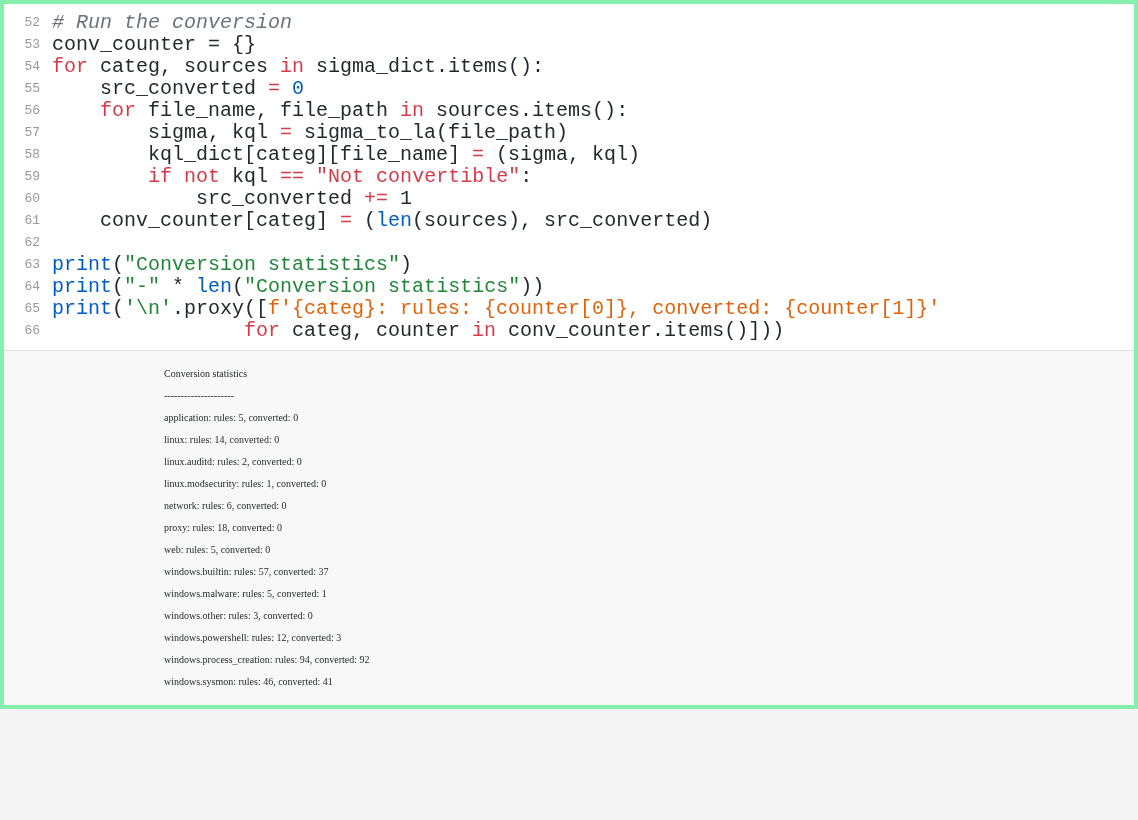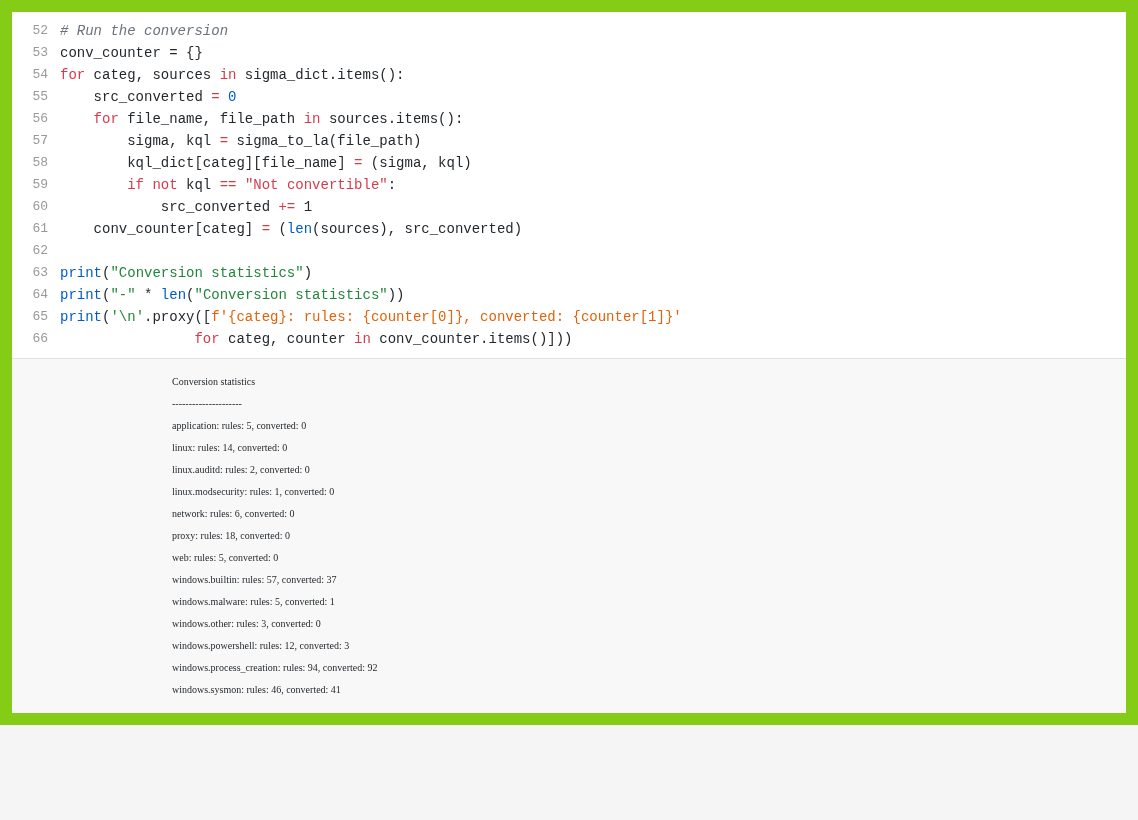--- a/index.html
+++ b/index.html
@@ -10,22 +10,22 @@
 
     body {
       background: #f5f5f5;
       font-family: 'Courier New', Courier, monospace;
       font-size: 14px;
       width: 1138px;
       min-height: 820px;
     }
 
     .editor-area {
-      background: #84cc16;
-      padding: 12px;
+      background: #86efac;
+      padding: 4px;
       width: 100%;
     }
 
     .code-section {
       background: #ffffff;
       padding: 8px 0;
       border-bottom: 1px solid #e0e0e0;
     }
 
     .code-line {
@@ -41,21 +41,21 @@
       min-width: 48px;
       text-align: right;
       padding-right: 12px;
       user-select: none;
       font-size: 13px;
     }
 
     .code-content {
       flex: 1;
       white-space: pre;
-      font-size: 14px;
+      font-size: 20px;
       color: #333333;
     }
     .kw-for { color: #d73a49; }                           
     .str-red { color: #d73a49; }
     .str-green { color: #22863a; }
     .comment-italic { color: #6a737d; font-style: italic; }
     .func-blue { color: #005cc5; }
     .var-dark { color: #24292e; }
     .op-pink { color: #d73a49; }
     .num-blue { color: #005cc5; }

